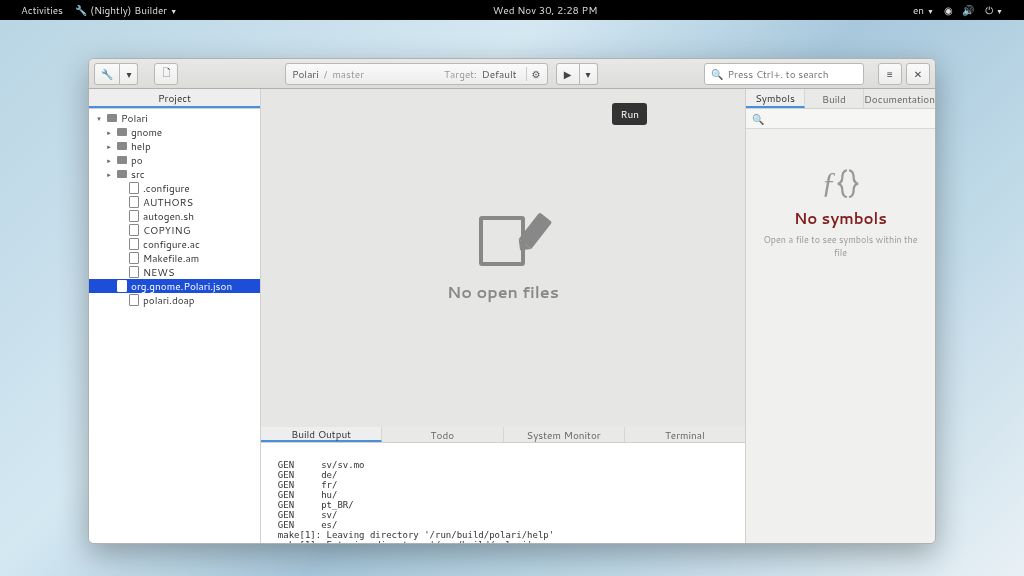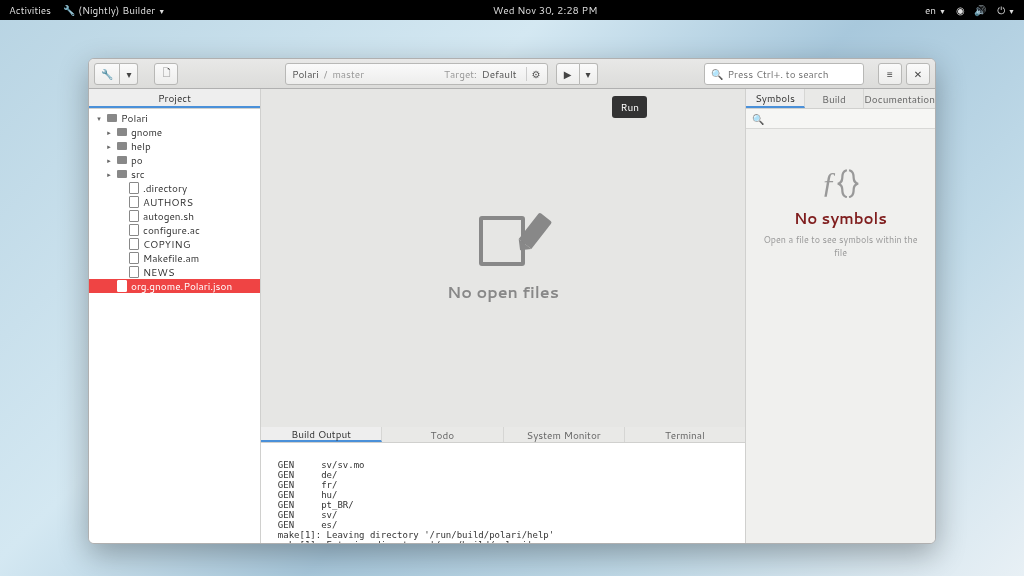--- a/index.html
+++ b/index.html
@@ -1,19 +1,19 @@
 <!DOCTYPE html>
 <html><head>
 <meta charset="utf-8">
 <style>
 * { margin: 0; padding: 0; box-sizing: border-box; font-family: -apple-system, "Cantarell", sans-serif; }
 html, body { width: 1024px; height: 576px; overflow: hidden; }
 body { background: linear-gradient(135deg, #b8d4e3 0%, #d4e8f2 35%, #a8c8dc 55%, #c0dae8 75%, #e8f0f5 100%); }
 
-.topbar { height: 20px; background: #000; color: #ddd; display: flex; align-items: center; font-size: 10px; padding: 0 9px; }
+.topbar { height: 20px; background: #000; color: #ddd; display: flex; align-items: center; font-size: 10px; padding: 0 21px; }
 .topbar-left { display: flex; gap: 12px; align-items: center; }
 .topbar-center { flex: 1; text-align: center; }
 .topbar-right { display: flex; gap: 10px; align-items: center; }
 .topbar-item { cursor: pointer; }
 .tri { font-size: 7px; margin-left: 3px; }
 
 .window { position: absolute; left: 88px; top: 58px; width: 848px; height: 486px; background: #f6f5f4; border: 1px solid #b0b0b0; border-radius: 6px; box-shadow: 0 10px 30px rgba(0,0,0,0.3); display: flex; flex-direction: column; overflow: hidden; }
 
 .headerbar { height: 30px; background: linear-gradient(#e8e8e7, #dcdcda); border-bottom: 1px solid #b0b0b0; display: flex; align-items: center; padding: 0 5px; gap: 4px; }
 .hbtn { height: 22px; min-width: 24px; background: linear-gradient(#fafafa, #ededec); border: 1px solid #b8b8b6; border-radius: 3px; display: flex; align-items: center; justify-content: center; font-size: 10px; color: #444; cursor: pointer; padding: 0 6px; }
@@ -31,39 +31,39 @@
 .content { flex: 1; display: flex; overflow: hidden; }
 
 .tab-header { height: 20px; display: flex; border-bottom: 1px solid #d0d0ce; font-size: 10px; align-items: stretch; background: #e9e9e7; }
 .tab-header .tab { flex: 1; display: flex; align-items: center; justify-content: center; color: #666; cursor: pointer; border-right: 1px solid #d6d6d4; }
 .tab-header .tab:last-child { border-right: none; }
 .tab-header .tab.active { border-bottom: 2px solid #4a90d9; color: #333; background: #eee; }
 
 .sidebar-left { width: 172px; background: #fff; display: flex; flex-direction: column; border-right: 1px solid #d0d0ce; }
 .tree { flex: 1; overflow: auto; font-size: 10px; padding: 2px 0; }
 .tree-item { display: flex; align-items: center; height: 14px; padding-left: 6px; gap: 3px; color: #333; cursor: pointer; white-space: nowrap; }
-.tree-item.selected { background: #ef4444; color: #fff; padding-left: 16px; }
+.tree-item.selected { background: #1d4ed8; color: #fff; padding-left: 16px; }
 .exp { width: 8px; font-size: 7px; color: #666; text-align: center; }
 .tree-item.selected .exp { color: #fff; }
 .folder-icon, .file-icon { width: 12px; height: 12px; display: inline-flex; align-items: center; justify-content: center; }
 .folder-icon::before { content: ""; width: 10px; height: 8px; background: #888; border-radius: 1px; display: block; }
 .file-icon::before { content: ""; width: 8px; height: 10px; background: #fff; border: 1px solid #888; border-radius: 1px; display: block; }
 .tree-item.selected .file-icon::before { border-color: #fff; }
 .ind-1 { padding-left: 16px; } .ind-2 { padding-left: 28px; }
 
 .center { flex: 1; display: flex; flex-direction: column; background: #e6e6e4; }
 .editor-zone { flex: 1; position: relative; display: flex; flex-direction: column; align-items: center; justify-content: center; color: #888; }
 .big-icon { width: 60px; height: 60px; position: relative; margin-bottom: 10px; }
 .big-icon .box { position: absolute; left: 6px; top: 6px; width: 46px; height: 50px; border: 4px solid #888; border-radius: 3px; }
 .big-icon .pen { position: absolute; right: 0; top: 0; width: 16px; height: 34px; background: #888; transform: rotate(38deg); transform-origin: bottom; border-radius: 2px 2px 0 0; }
 .big-icon .pen::after { content: ""; position: absolute; bottom: -8px; left: 0; border-left: 8px solid transparent; border-right: 8px solid transparent; border-top: 8px solid #888; }
 .empty-title { font-size: 16px; font-weight: bold; color: #888; margin-bottom: 4px; }
 .empty-sub { font-size: 10px; color: #999; }
 
-.tooltip { position: absolute; top: 7px; right: 98px; background: #333; color: #fff; font-size: 10px; padding: 4px 8px; border-radius: 3px; }
+.tooltip { position: absolute; top: 14px; right: 98px; background: #333; color: #fff; font-size: 10px; padding: 4px 8px; border-radius: 3px; }
 
 .bottom-tabs { height: 16px; background: #e9e9e7; }
 .build-output { height: 100px; background: #fff; font-family: monospace; font-size: 9px; color: #333; padding: 17px 6px; overflow: hidden; white-space: pre; }
 
 .sidebar-right { width: 190px; background: #f0f0ee; display: flex; flex-direction: column; border-left: 1px solid #d0d0ce; }
 .search-symbols { height: 20px; border-bottom: 1px solid #d8d8d6; display: flex; align-items: center; padding: 0 6px; background: #f6f6f4; }
 .search-symbols .mag { font-size: 10px; color: #888; margin-right: 4px; }
 .symbols-empty { flex: 1; display: flex; flex-direction: column; align-items: center; padding-top: 30px; color: #888; }
 .sym-icon { font-family: serif; font-size: 30px; font-style: italic; color: #999; }
 .sym-title { font-size: 15px; font-weight: bold; margin-top: 6px; color: #7f1d1d; }
@@ -145,56 +145,61 @@
             <span>po</span>
           </div>
           <div class="tree-item ind-1">
             <span class="exp">▸</span>
             <span class="folder-icon"></span>
             <span>src</span>
           </div>
           <div class="tree-item ind-2">
             <span class="exp"></span>
             <span class="file-icon"></span>
-            <span>.directory</span>
+            <span>.configure</span>
           </div>
           <div class="tree-item ind-2">
             <span class="exp"></span>
             <span class="file-icon"></span>
             <span>AUTHORS</span>
           </div>
           <div class="tree-item ind-2">
             <span class="exp"></span>
             <span class="file-icon"></span>
             <span>autogen.sh</span>
           </div>
           <div class="tree-item ind-2">
             <span class="exp"></span>
             <span class="file-icon"></span>
+            <span>COPYING</span>
+          </div>
+          <div class="tree-item ind-2">
+            <span class="exp"></span>
+            <span class="file-icon"></span>
             <span>configure.ac</span>
           </div>
           <div class="tree-item ind-2">
             <span class="exp"></span>
             <span class="file-icon"></span>
-            <span>COPYING</span>
-          </div>
-          <div class="tree-item ind-2">
-            <span class="exp"></span>
-            <span class="file-icon"></span>
             <span>Makefile.am</span>
           </div>
           <div class="tree-item ind-2">
             <span class="exp"></span>
             <span class="file-icon"></span>
             <span>NEWS</span>
           </div>
           <div class="tree-item ind-2 selected">
             <span class="exp"></span>
             <span class="file-icon"></span>
             <span>org.gnome.Polari.json</span>
+          </div>
+          <div class="tree-item ind-2">
+            <span class="exp"></span>
+            <span class="file-icon"></span>
+            <span>polari.doap</span>
           </div>
         </div>
     </div>
 
     <div class="center">
       <div class="editor-zone">
         <div class="tooltip">Run</div>
         <div class="big-icon">
             <div class="box"></div>
             <div class="pen"></div>

